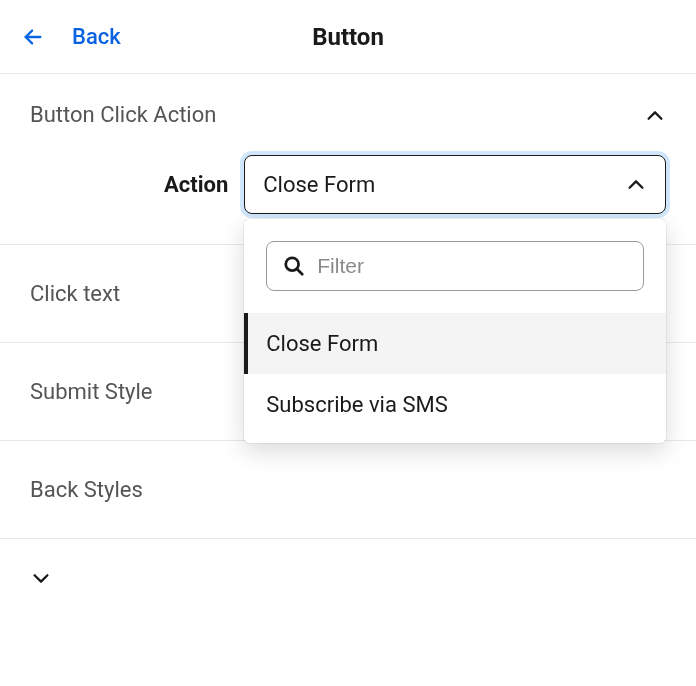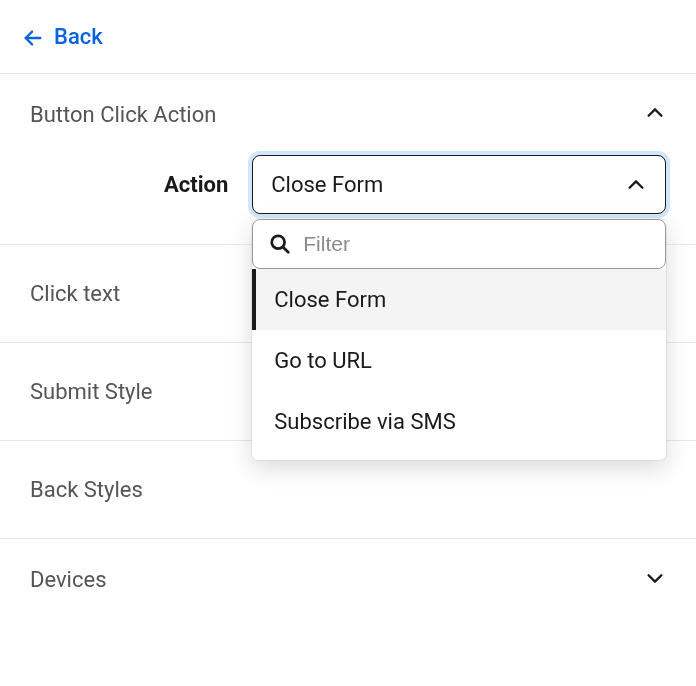--- a/index.html
+++ b/index.html
@@ -18,22 +18,22 @@
     }
     .header {
       display: flex;
       align-items: center;
       padding: 24px 30px 24px 22px;
       position: relative;
       border-bottom: 1px solid #e8e8e8;
     }
     .back-btn {
       display: flex;
-      align-items: flex-end;
-      gap: 10px;
+      align-items: center;
+      gap: 28px;
       color: #0a63e0;
       font-size: 22px;
       font-weight: 500;
       cursor: pointer;
     }
     .back-btn svg {
       width: 22px;
       height: 22px;
     }
     .header-title {
@@ -41,36 +41,36 @@
       left: 50%;
       transform: translateX(-50%);
       font-size: 24px;
       font-weight: 700;
     }
     .section {
       border-bottom: 1px solid #e8e8e8;
     }
     .section-header {
       display: flex;
-      align-items: flex-start;
+      align-items: flex-end;
       justify-content: space-between;
       padding: 28px 30px;
       font-size: 22px;
       color: #555;
       cursor: pointer;
     }
     .chevron {
       width: 22px;
       height: 22px;
     }
     .action-row {
       display: flex;
       align-items: center;
       padding: 0 30px 30px 30px;
-      gap: 24px;
+      gap: 16px;
     }
     .action-label {
       font-size: 22px;
       font-weight: 700;
       color: #1a1a1a;
       flex: 0 0 auto;
       margin-left: 134px;
     }
     .select-wrap {
       position: relative;
@@ -94,20 +94,21 @@
       top: 64px;
       left: 0;
       right: 0;
       background: #fff;
       border-radius: 6px;
       box-shadow: 0 8px 24px rgba(0,0,0,0.15), 0 0 0 1px rgba(0,0,0,0.05);
       z-index: 10;
       padding-bottom: 8px;
     }
     .filter-wrap {
+      padding: 22px;
     }
     .filter-input-wrap {
       display: flex;
       align-items: center;
       gap: 12px;
       border: 1px solid #9a9a9a;
       border-radius: 8px;
       padding: 12px 16px;
     }
     .filter-input-wrap svg {
@@ -148,20 +149,21 @@
 <body>
 
 <div class="header">
   <div class="back-btn">
     <svg viewBox="0 0 24 24" fill="none" stroke="#0a63e0" stroke-width="2.5" stroke-linecap="round" stroke-linejoin="round">
       <line x1="20" y1="12" x2="4" y2="12"></line>
       <polyline points="11 5 4 12 11 19"></polyline>
     </svg>
     <span>Back</span>
   </div>
+  <div class="header-title">Button</div>
 </div>
 
 <div class="section">
   <div class="section-header">
     <span>Button Click Action</span>
     <svg class="chevron" viewBox="0 0 24 24" fill="none" stroke="#1a1a1a" stroke-width="2.5" stroke-linecap="round" stroke-linejoin="round">
       <polyline points="5 15 12 8 19 15"></polyline>
     </svg>
   </div>
   <div class="action-row">
@@ -177,37 +179,35 @@
         <div class="filter-wrap">
           <div class="filter-input-wrap">
             <svg viewBox="0 0 24 24" fill="none" stroke="#1a1a1a" stroke-width="3" stroke-linecap="round" stroke-linejoin="round">
               <circle cx="10" cy="10" r="7"></circle>
               <line x1="21" y1="21" x2="15.5" y2="15.5"></line>
             </svg>
             <input class="filter-input" placeholder="Filter" style="">
           </div>
         </div>
         <div class="option selected">Close Form</div>
-        <div class="option">Go to URL</div>
         <div class="option">Subscribe via SMS</div>
       </div>
     </div>
   </div>
 </div>
 
 <div class="plain-row">
   <span>Click text</span>
 </div>
 
 <div class="plain-row">
   <span>Submit Style</span>
 </div>
 
 <div class="plain-row">
   <span>Back Styles</span>
 </div>
 
 <div class="section-header" style="border-bottom:none;">
-  <span>Devices</span>
   <svg class="chevron" viewBox="0 0 24 24" fill="none" stroke="#1a1a1a" stroke-width="2.5" stroke-linecap="round" stroke-linejoin="round">
     <polyline points="5 9 12 16 19 9"></polyline>
   </svg>
 </div>
 
 </body></html>

